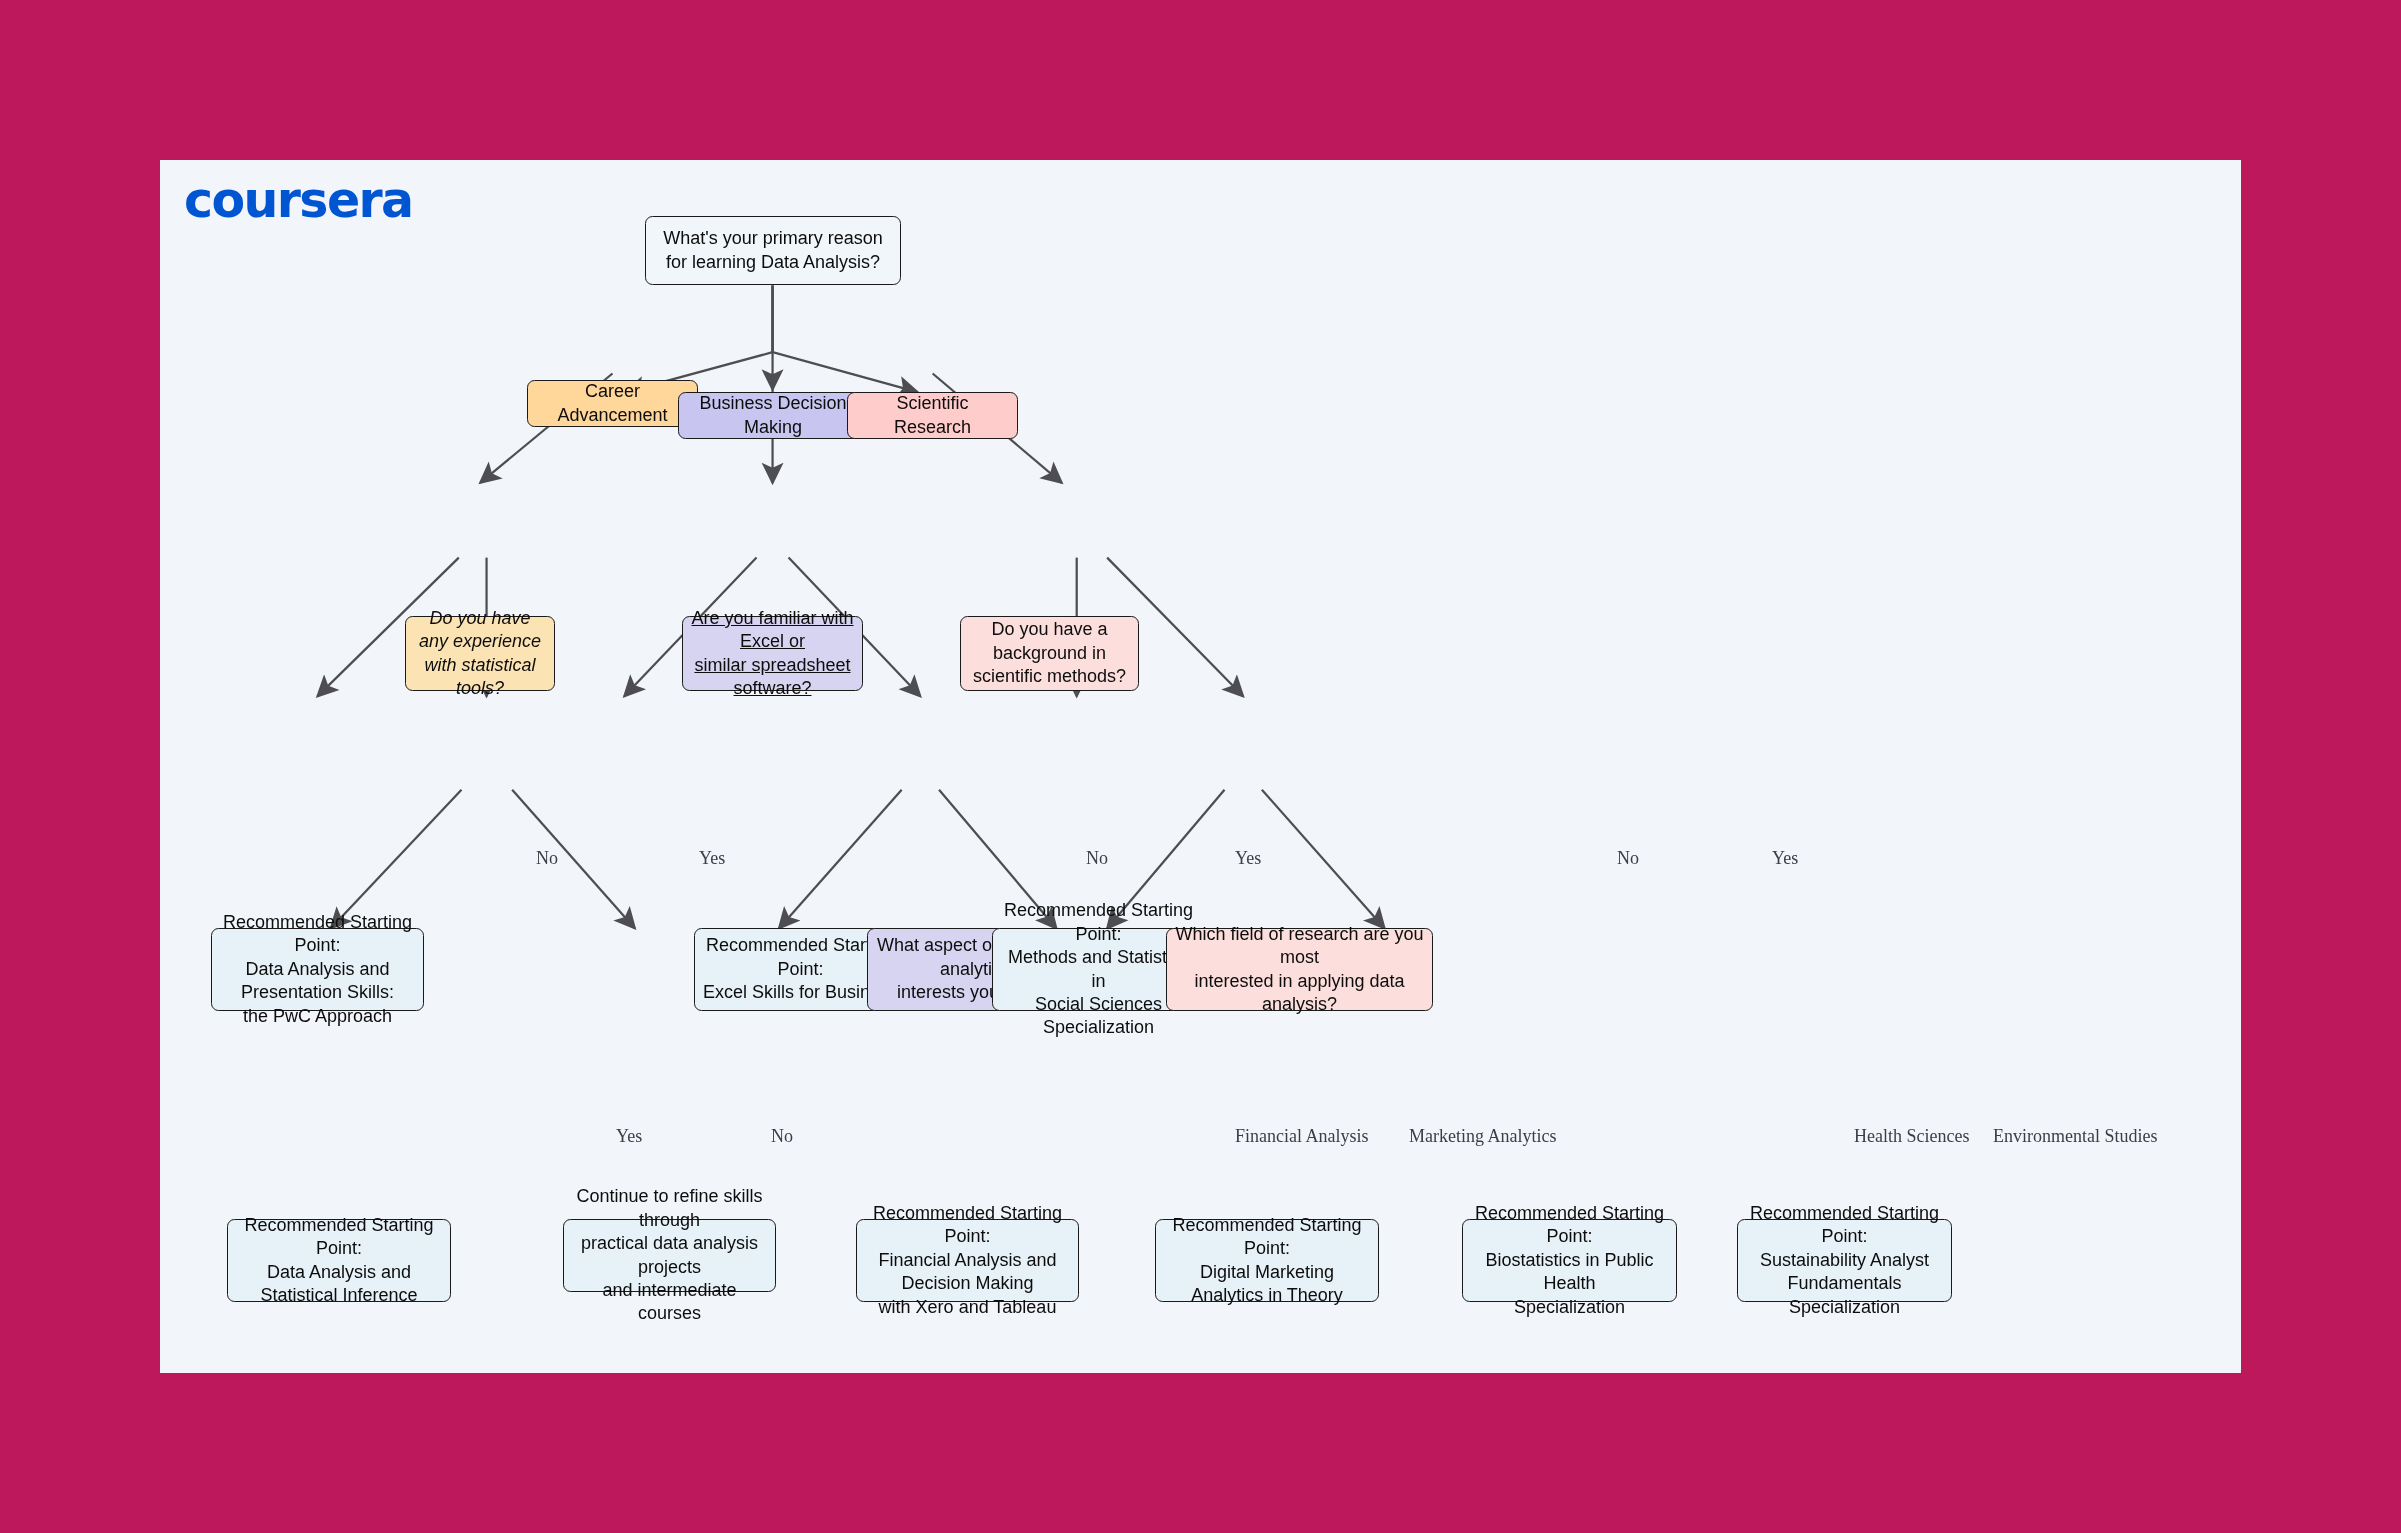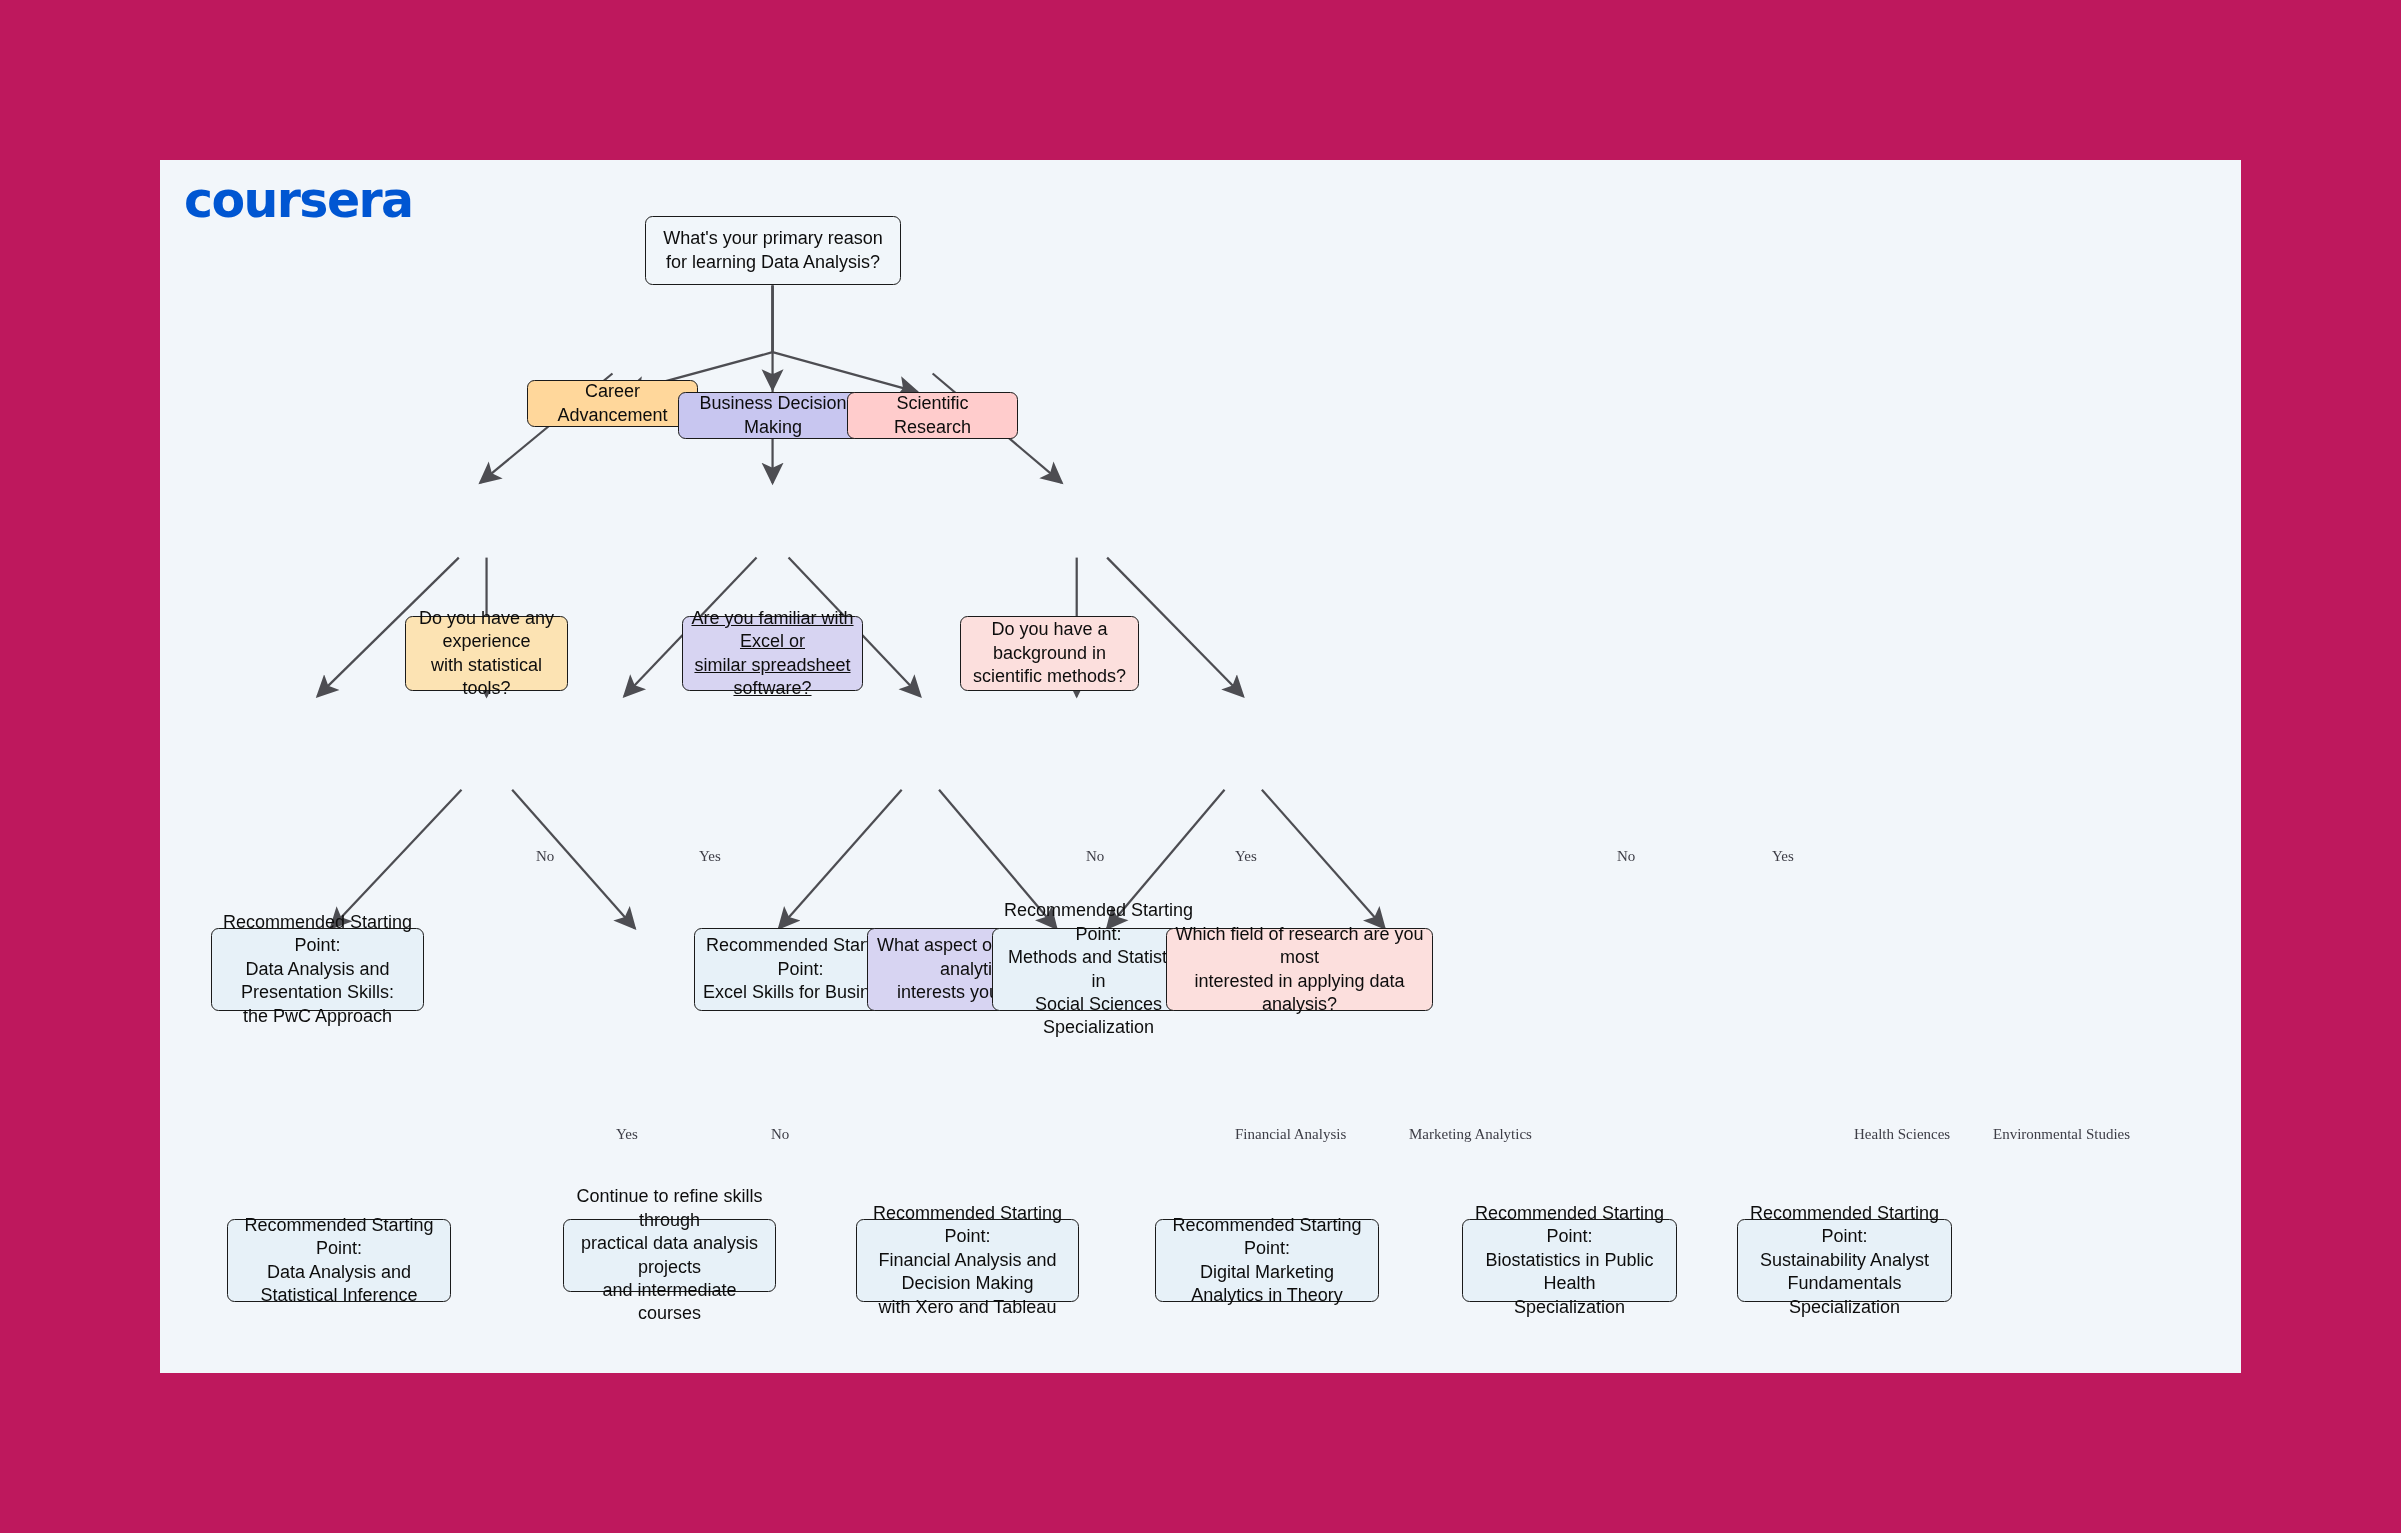--- a/index.html
+++ b/index.html
@@ -49,21 +49,21 @@
   .n-purple {background:#C8C6F0;}
   .n-pink   {background:#FFCCCC;}
   .n-orangelt{background:#FCE3B3;}
   .n-purplelt{background:#D7D4F2;}
   .n-pinklt {background:#FCDFDD;}
   .n-rec    {background:#E7F1F8;}
 
   .elabel{
     position:absolute;
     font-family:"Liberation Serif","DejaVu Serif",serif;
-    font-size:15px;
+    font-size:18px;
     color:#3d3d46;
     white-space:nowrap;
   }
 </style>
 </head>
 <body>
 
 <div id="stage">
   <div id="canvas">
 
@@ -107,21 +107,21 @@
 
     <div class="node n-plain" style="left:485px;top:56px;width:256px;height:69px;">What's your primary reason
 for learning Data Analysis?</div>
 
     <div class="node n-orange" style="left:367px;top:220px;width:171px;height:47px;">Career Advancement</div>
 
     <div class="node n-purple" style="left:518px;top:232px;width:190px;height:47px;">Business Decision Making</div>
 
     <div class="node n-pink" style="left:687px;top:232px;width:171px;height:47px;">Scientific Research</div>
 
-    <div class="node n-orangelt" style="left:245px;top:456px;width:163px;height:75px;">Do you have any experience
+    <div class="node n-orangelt" style="left:245px;top:456px;width:150px;height:75px;font-style:italic;">Do you have any experience
 with statistical tools?</div>
 
     <div class="node n-purplelt" style="left:522px;top:456px;width:181px;height:75px;text-decoration:underline;">Are you familiar with Excel or
 similar spreadsheet software?</div>
 
     <div class="node n-pinklt" style="left:800px;top:456px;width:179px;height:75px;">Do you have a background in
 scientific methods?</div>
 
     <div class="node n-rec" style="left:51px;top:768px;width:213px;height:83px;">Recommended Starting Point:
 Data Analysis and Presentation Skills:

